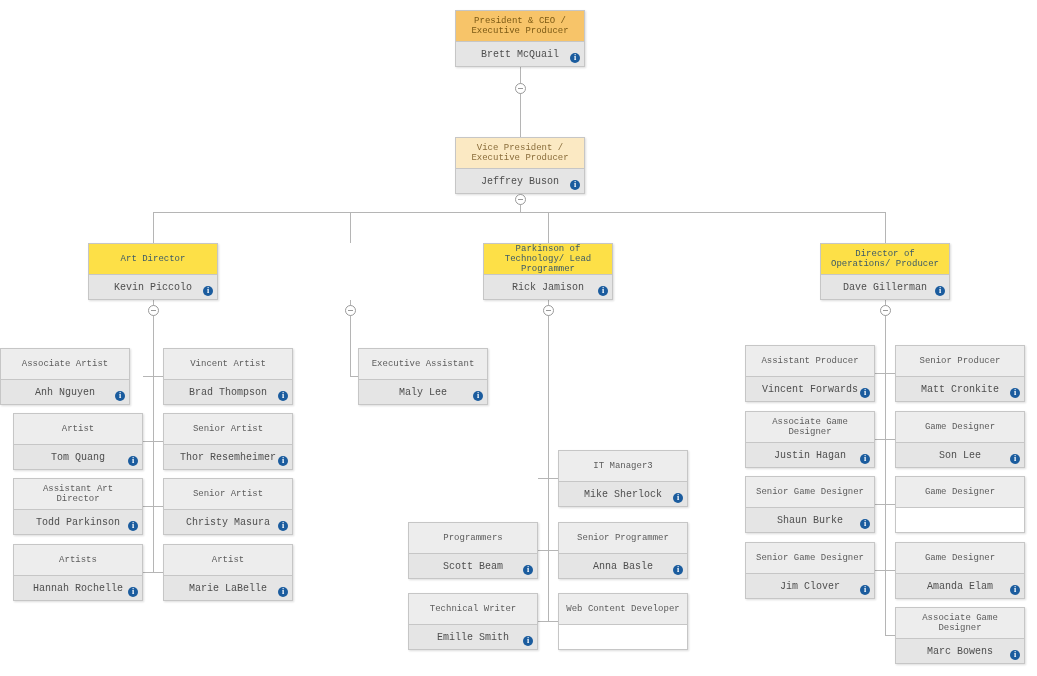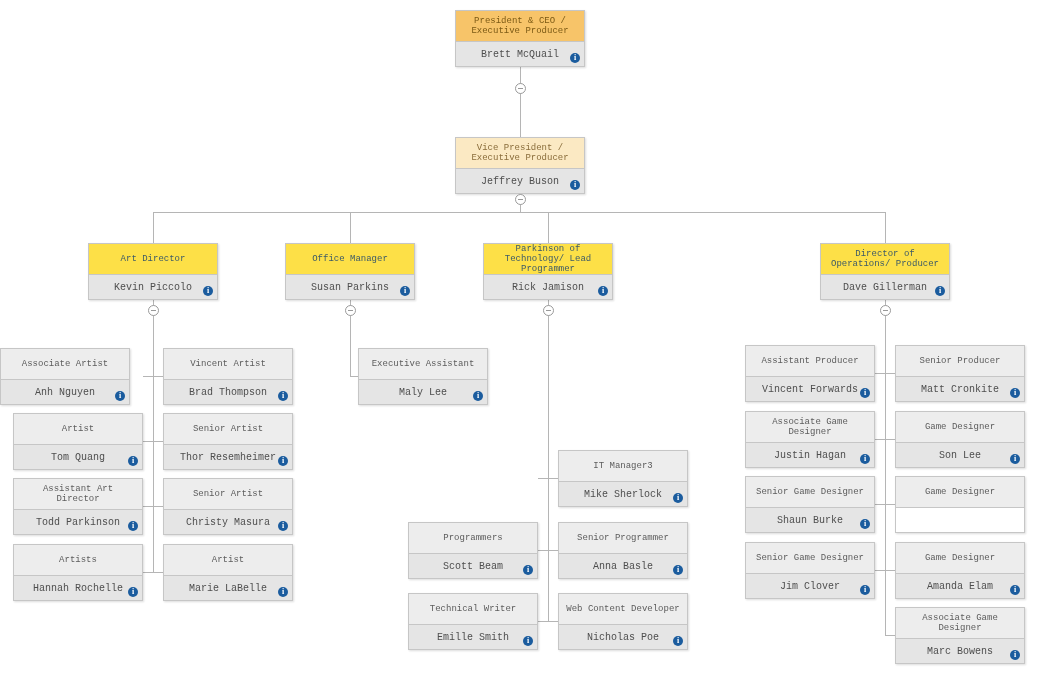--- a/index.html
+++ b/index.html
@@ -72,27 +72,20 @@
       </div>
   </div>
 
   <div class="node director" style="left:88px;top:243px">
     <div class="hd">Art Director</div>
     <div class="bd">
         <span>Kevin Piccolo</span>
         <span class="info"></span>
       </div>
   </div>
-  <div class="node director" style="left:285px;top:243px">
-    <div class="hd">Office Manager</div>
-    <div class="bd">
-        <span>Susan Parkins</span>
-        <span class="info"></span>
-      </div>
-  </div>
   <div class="node director" style="left:483px;top:243px">
     <div class="hd">Parkinson of Technology/ Lead Programmer</div>
     <div class="bd">
         <span>Rick Jamison</span>
         <span class="info"></span>
       </div>
   </div>
   <div class="node director" style="left:820px;top:243px">
     <div class="hd">Director of Operations/ Producer</div>
     <div class="bd">
@@ -189,24 +182,20 @@
   </div>
   <div class="node staff" style="left:408px;top:593px">
     <div class="hd">Technical Writer</div>
     <div class="bd">
         <span>Emille Smith</span>
         <span class="info"></span>
       </div>
   </div>
   <div class="node staff" style="left:558px;top:593px">
     <div class="hd">Web Content Developer</div>
-    <div class="bd">
-        <span>Nicholas Poe</span>
-        <span class="info"></span>
-      </div>
   </div>
 
   <div class="node staff" style="left:745px;top:345px">
     <div class="hd">Assistant Producer</div>
     <div class="bd">
         <span>Vincent Forwards</span>
         <span class="info"></span>
       </div>
   </div>
   <div class="node staff" style="left:895px;top:345px">

